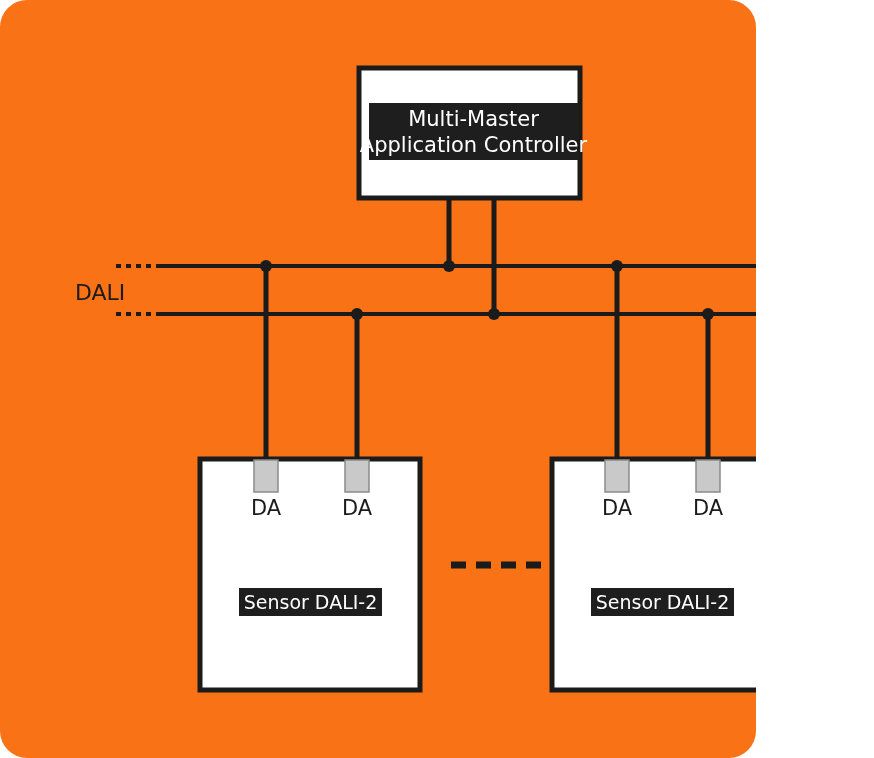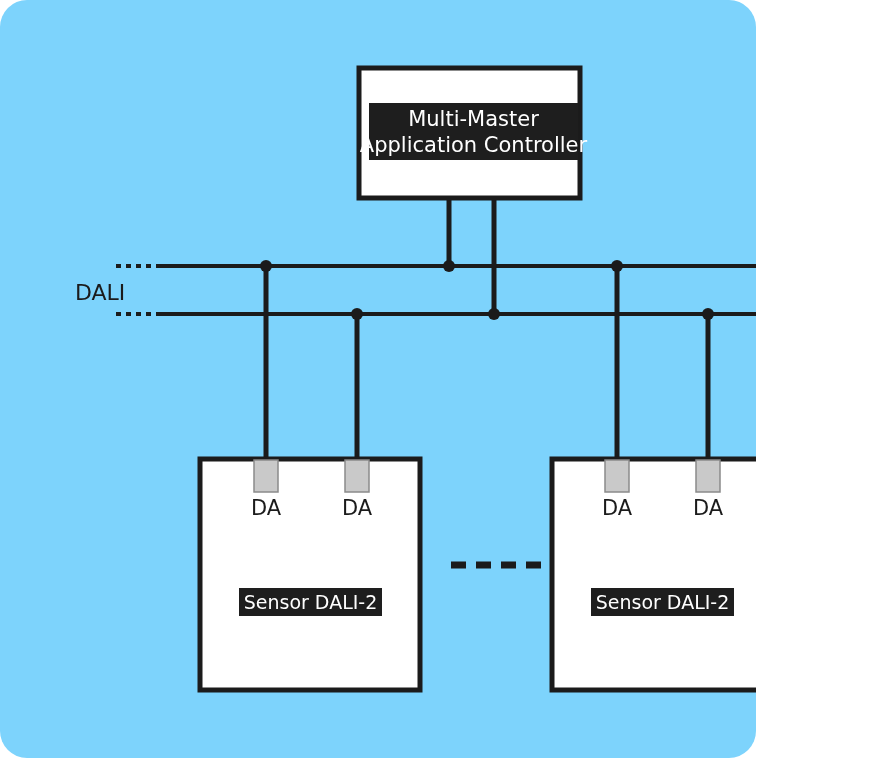--- a/index.html
+++ b/index.html
@@ -7,21 +7,21 @@
     padding: 0;
     background: #ffffff;
   }
   body {
     font-family: "DejaVu Sans", "Liberation Sans", sans-serif;
   }
   #diagram-root {
     position: relative;
     width: 756px;
     height: 758px;
-    background: #7dd3fc;
+    background: #f97316;
     overflow: hidden;
     border-radius: 27px;
   }
   svg.diagram-canvas {
     position: absolute;
     top: 0;
     left: 0;
     width: 874px;
     height: 758px;
   }

